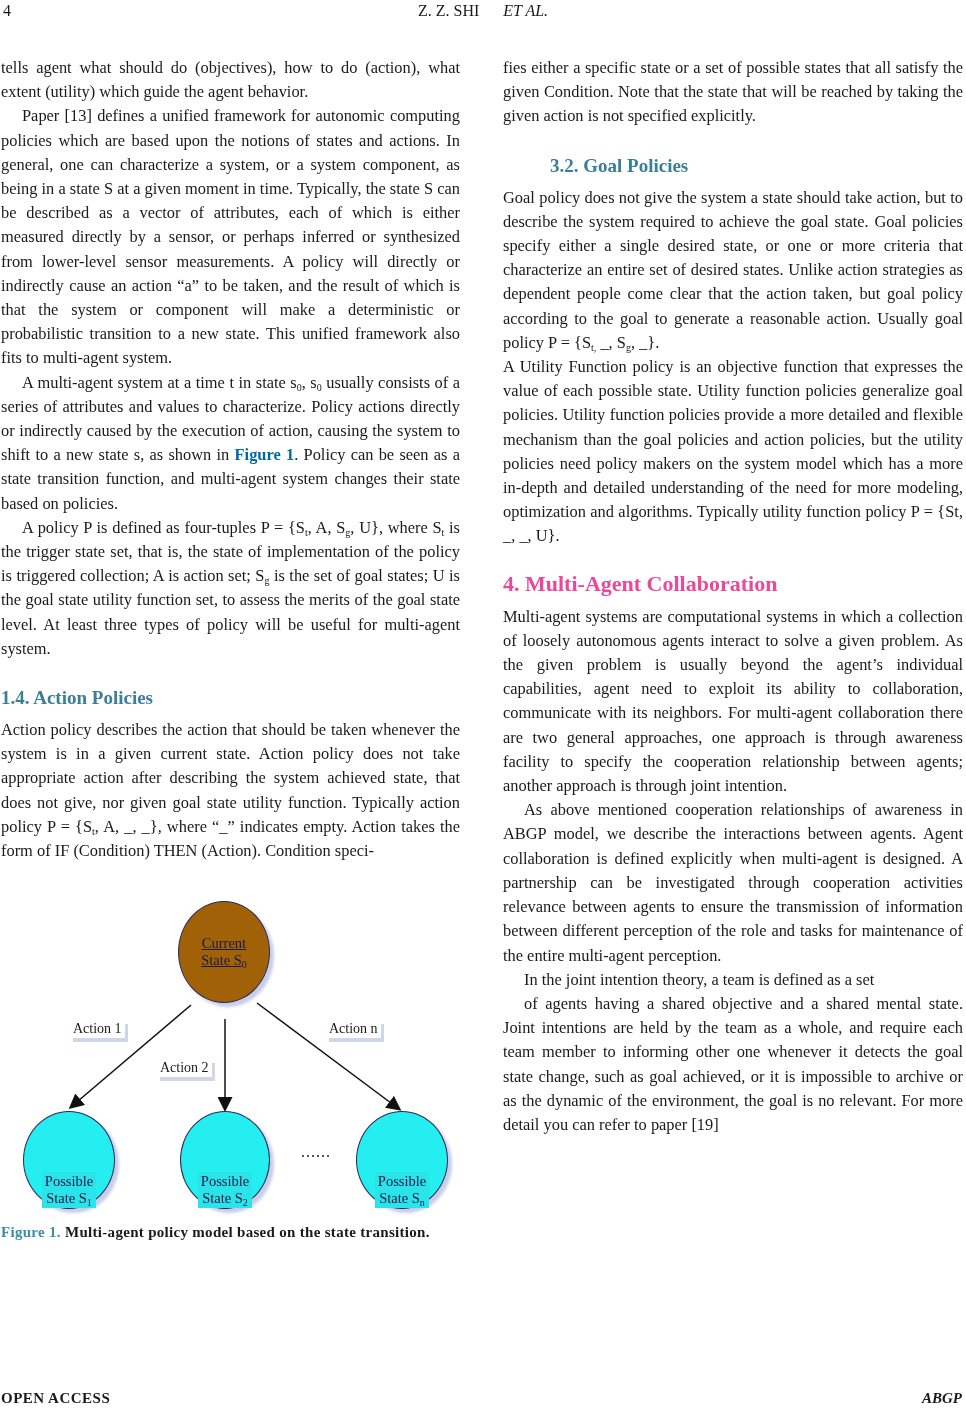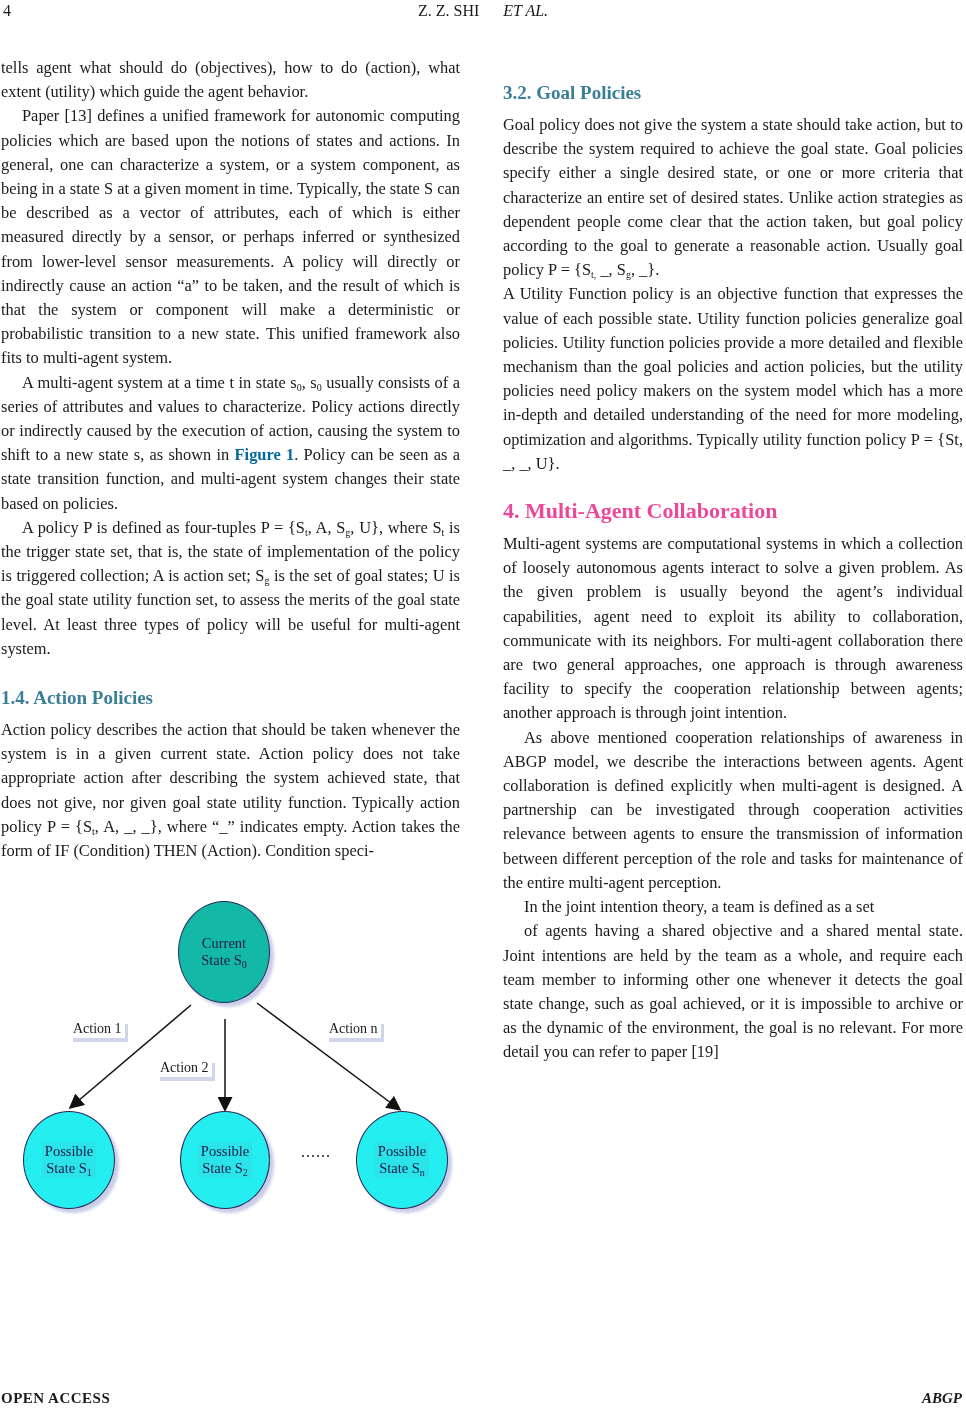--- a/index.html
+++ b/index.html
@@ -14,22 +14,22 @@
   p { margin:0; font-size:16.4px; line-height:24.2px; text-align:justify; }
   p.ind { text-indent:21px; }
   sub { font-size:10px; vertical-align:-3px; line-height:0; }
   .link { color:#0369a1; font-weight:bold; }
   h3 { margin:0; color:#3a7f97; font-size:19px; font-weight:bold; }
   h2 { margin:0; color:#ec4899; font-size:22px; font-weight:bold; }
   .figure { position:relative; width:460px; height:310px; margin-top:38px; }
   .node { position:absolute; border-radius:50%; border:1.5px solid #2a2a5a;
           display:flex; align-items:center; justify-content:center; text-align:center;
           font-size:14.5px; line-height:17px; color:#1a1a4a; box-shadow:4px 4px 3px #c9cde8; }
-  .node.cur { background:#14b8a6; }
-  .node.pos { background:#25eef0; }
+  .node.cur { background:#a16207;text-decoration:underline; }
+  .node.pos { background:#25eef0;align-items:flex-end; }
   .node .lbl { background:rgba(255,255,255,0.0); }
   .node.pos .lbl { background:#2be4ea; padding:1px 3px; }
   .alabel { position:absolute; font-size:14px; background:#fff; padding:1px 3px;
             box-shadow:3px 4px 0 #cfd6ea; }
   .dots { position:absolute; font-size:16px; letter-spacing:1px; }
   .caption { font-size:15px; font-weight:bold; line-height:19px; margin-top:12px;
              font-family:"Liberation Serif", serif; letter-spacing:0.3px; }
   .caption .figlabel { color:#3a8ea8; }
   .footer-l { position:absolute; left:1px; top:1390px; font-size:15px; font-weight:bold; letter-spacing:0.5px; }
   .footer-r { position:absolute; right:4px; top:1390px; font-size:15px; font-weight:bold; font-style:italic; }
@@ -71,24 +71,26 @@
       <div class="lbl"><span>Possible</span><br><span>State S</span><sub>1</sub></div>
     </div>
     <div class="node pos" style="left:179px;top:210px;width:88px;height:96px;">
       <div class="lbl"><span>Possible</span><br><span>State S</span><sub>2</sub></div>
     </div>
     <div class="dots" style="left:300px;top:242px;">......</div>
     <div class="node pos" style="left:355px;top:210px;width:90px;height:96px;">
       <div class="lbl"><span>Possible</span><br><span>State S</span><sub>n</sub></div>
     </div>
   </div>
+  <div class="caption"><span class="figlabel">Figure 1.</span><span> Multi-agent policy model based on the state transition.</span></div>
 </div>
 
 <div class="col right">
-  <h3 style="margin-top:26px;margin-bottom:9px;">3.2. Goal Policies</h3>
+  <p>fies either a specific state or a set of possible states that all satisfy the given Condition. Note that the state that will be reached by taking the given action is not specified explicitly.</p>
+  <h3 style="margin-top:26px;margin-bottom:9px;margin-left:47px;">3.2. Goal Policies</h3>
   <p><span>Goal policy does not give the system a state should take action, but to describe the system required to achieve the goal state. Goal policies specify either a single desired state, or one or more criteria that characterize an entire set of desired states. Unlike action strategies as dependent people come clear that the action taken, but goal policy according to the goal to generate a reasonable action. Usually goal policy P = {S</span><sub>t,</sub><span> _, S</span><sub>g</sub><span>, _}.</span></p>
   <p>A Utility Function policy is an objective function that expresses the value of each possible state. Utility function policies generalize goal policies. Utility function policies provide a more detailed and flexible mechanism than the goal policies and action policies, but the utility policies need policy makers on the system model which has a more in-depth and detailed understanding of the need for more modeling, optimization and algorithms. Typically utility function policy P = {St, _, _, U}.</p>
   <h2 style="margin-top:22px;margin-bottom:8px;">4. Multi-Agent Collaboration</h2>
   <p>Multi-agent systems are computational systems in which a collection of loosely autonomous agents interact to solve a given problem. As the given problem is usually beyond the agent’s individual capabilities, agent need to exploit its ability to collaboration, communicate with its neighbors. For multi-agent collaboration there are two general approaches, one approach is through awareness facility to specify the cooperation relationship between agents; another approach is through joint intention.</p>
   <p class="ind">As above mentioned cooperation relationships of awareness in ABGP model, we describe the interactions between agents. Agent collaboration is defined explicitly when multi-agent is designed. A partnership can be investigated through cooperation activities relevance between agents to ensure the transmission of information between different perception of the role and tasks for maintenance of the entire multi-agent perception.</p>
   <p class="ind" style="text-align:left;">In the joint intention theory, a team is defined as a set</p>
   <p class="ind">of agents having a shared objective and a shared mental state. Joint intentions are held by the team as a whole, and require each team member to informing other one whenever it detects the goal state change, such as goal achieved, or it is impossible to archive or as the dynamic of the environment, the goal is no relevant. For more detail you can refer to paper [19]</p>
 </div>
 
 <div class="footer-l">OPEN ACCESS</div>

